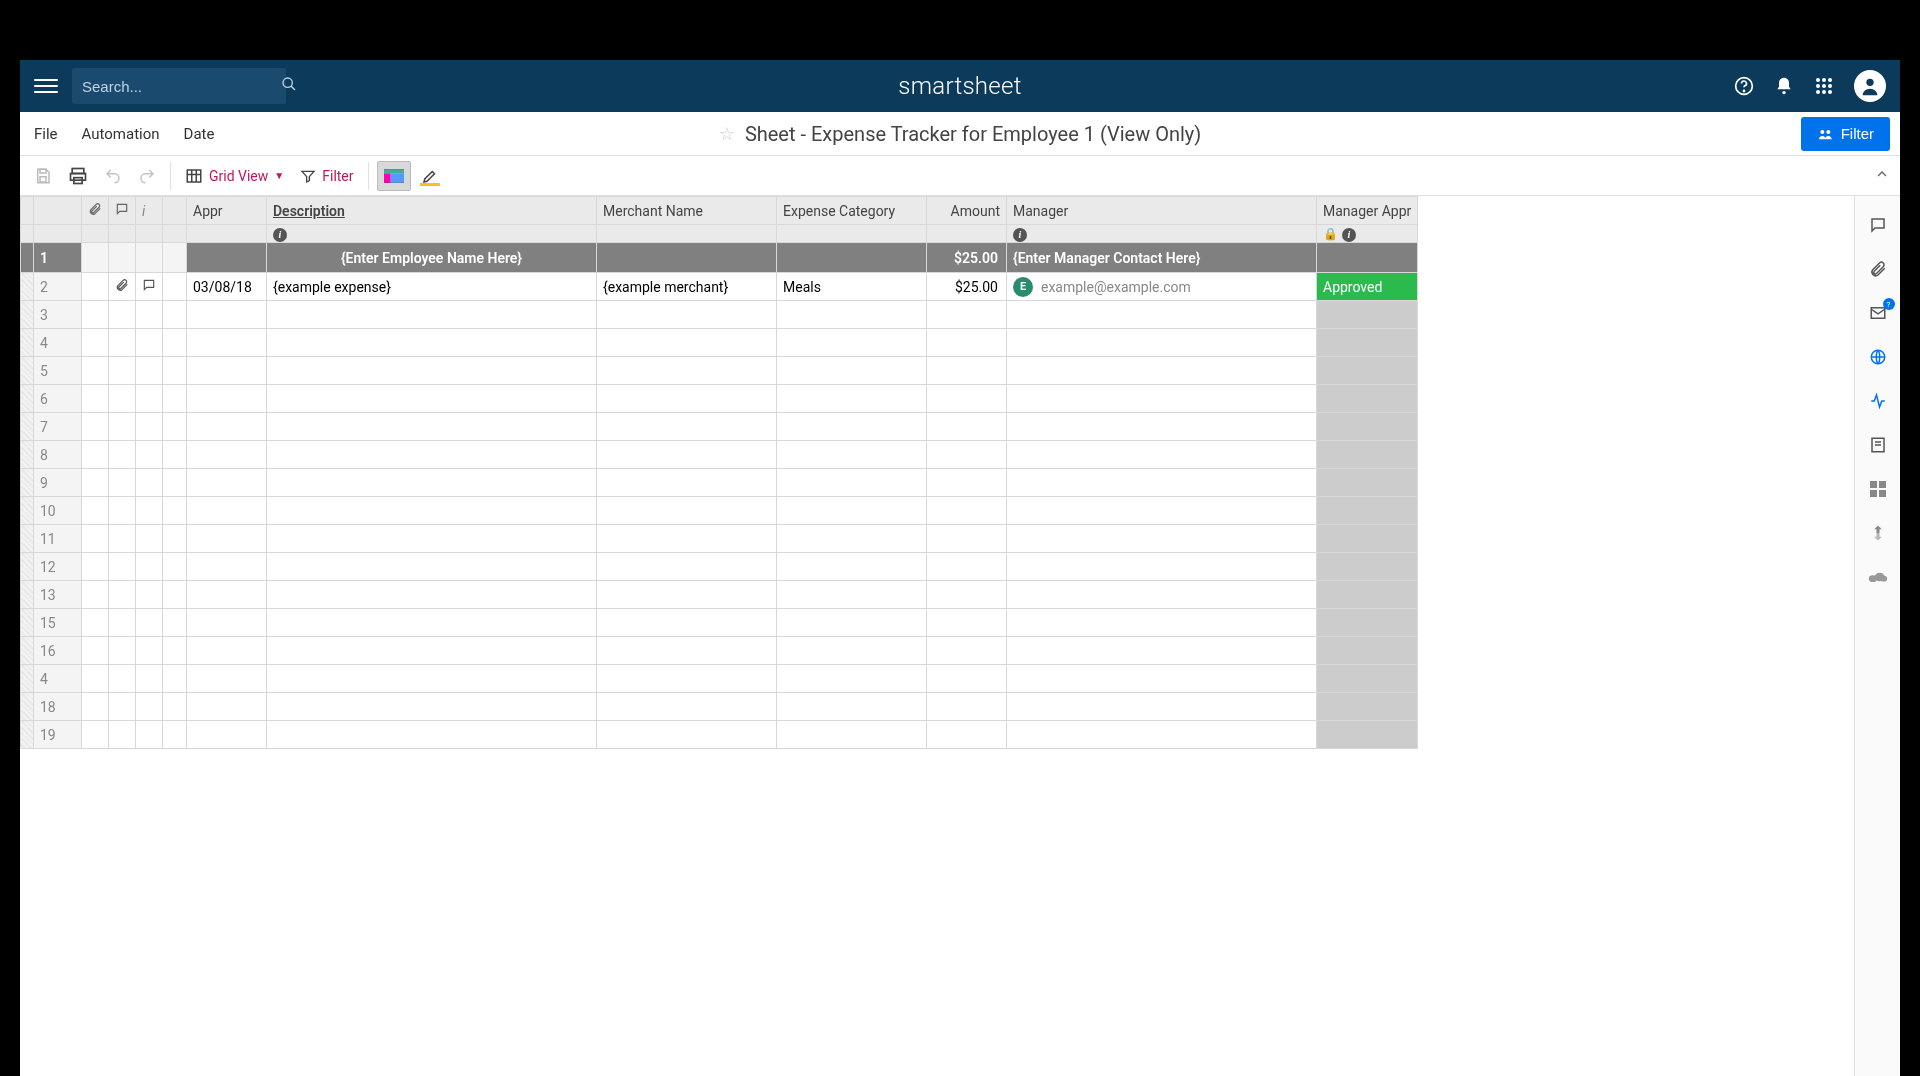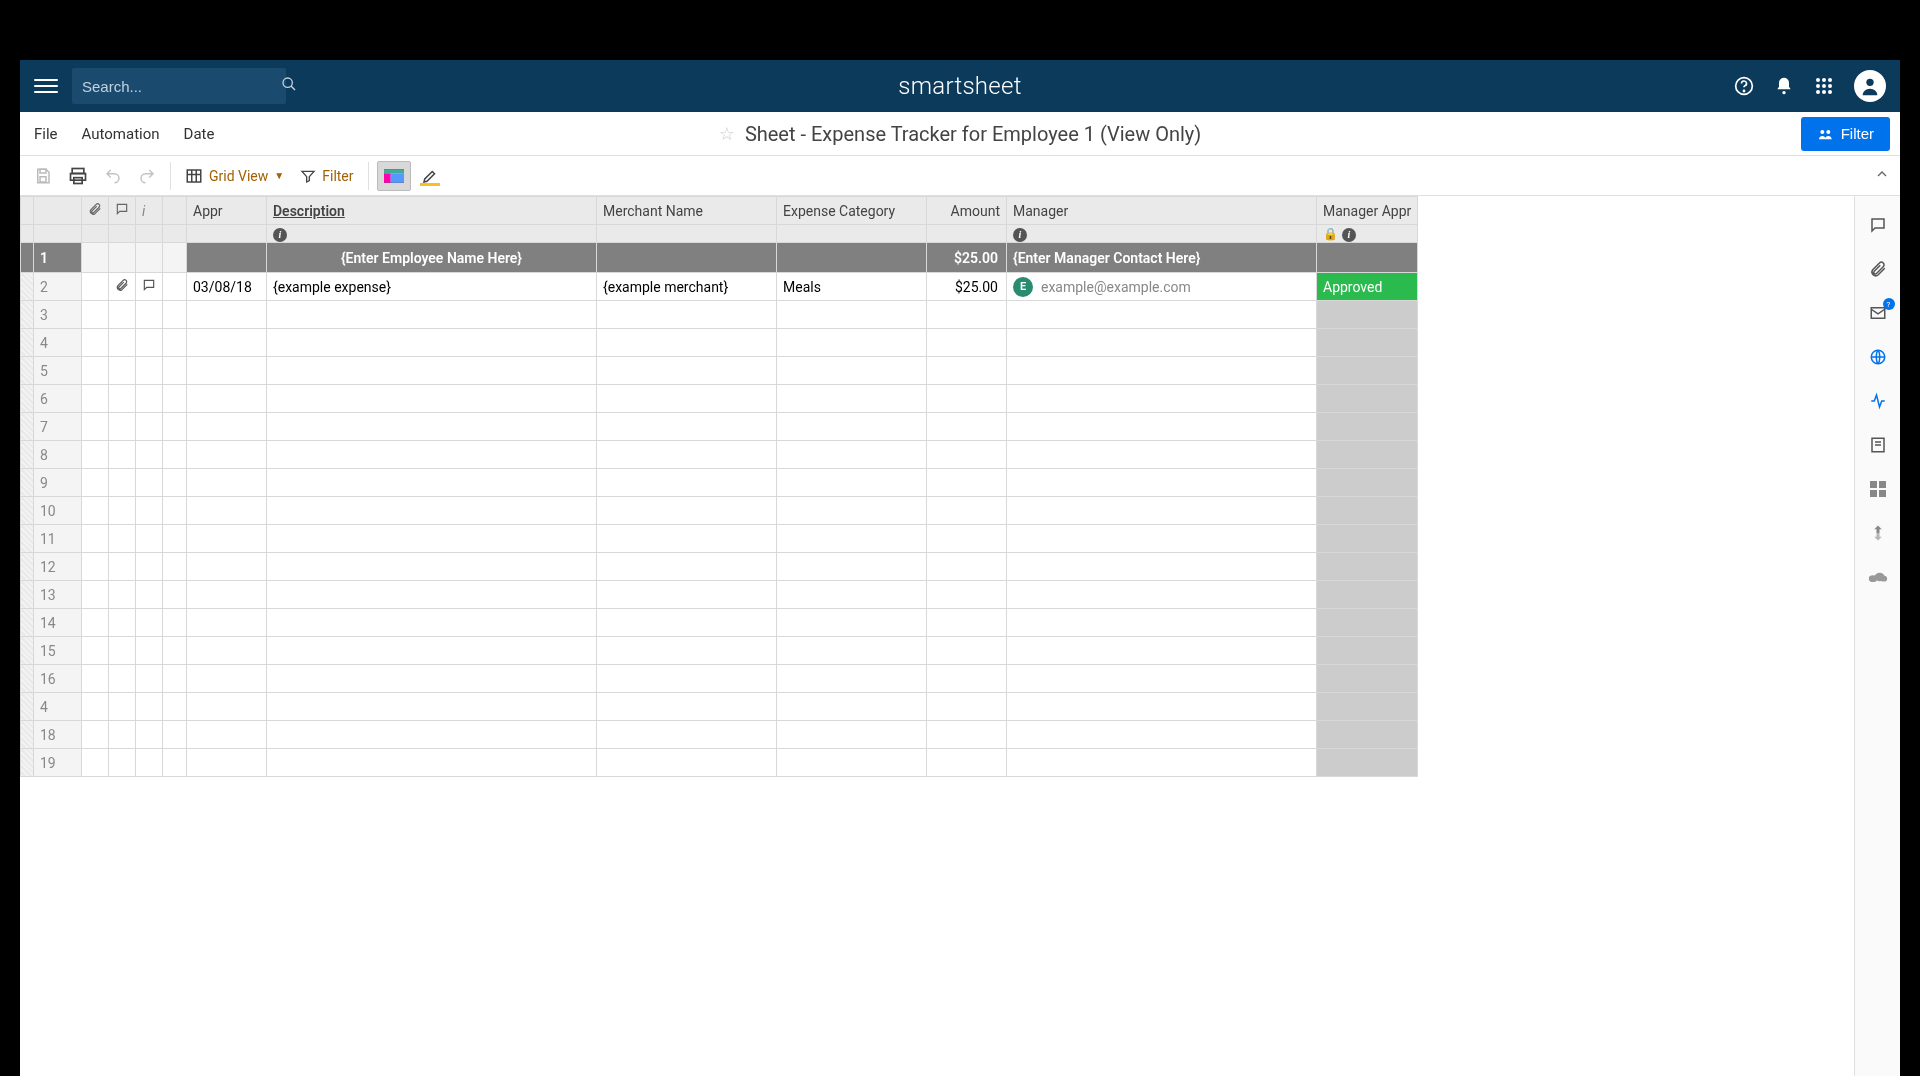--- a/index.html
+++ b/index.html
@@ -82,21 +82,21 @@
     margin-left:auto;
     background:#0073ec; color:#fff; border:none; border-radius:3px;
     height:34px; padding:0 16px; font-size:15px; cursor:pointer;
     display:flex; align-items:center; gap:8px; font-weight:500;
   }
 
   
   .toolbar {
     height: 40px; border-bottom: 1px solid #e0e0e0;
     display:flex; align-items:center; padding:0 8px; gap:4px;
-    font-size:14px; color:#a16207;
+    font-size:14px; color:#be185d;
     position:relative;
   }
   .tbtn {
     height:30px; min-width:30px; display:flex; align-items:center; justify-content:center;
     cursor:pointer; border-radius:2px; padding:0 6px;
   }
   .tsep { width:1px; height:28px; background:#e0e0e0; margin:0 4px; }
   .tbtn.active { background:#d8d8d8; border:1px solid #bbb; }
   .expand-right { position:absolute; right:10px; cursor:pointer; color:#666; }
 
@@ -560,35 +560,20 @@
               <td></td>
               <td></td>
               <td></td>
               <td></td>
               <td></td>
               <td></td>
               <td class="approval-blank"></td>
             </tr>
             <tr>
               <td class="hatched"></td>
-              <td class="rownum">14</td>
-              <td class="iconcol" style="background:#fff"></td>
-              <td class="iconcol" style="background:#fff"></td>
-              <td class="iconcol" style="background:#fff"></td>
-              <td class="iconcol" style="background:#fff"></td>
-              <td></td>
-              <td></td>
-              <td></td>
-              <td></td>
-              <td></td>
-              <td></td>
-              <td class="approval-blank"></td>
-            </tr>
-            <tr>
-              <td class="hatched"></td>
               <td class="rownum">15</td>
               <td class="iconcol" style="background:#fff"></td>
               <td class="iconcol" style="background:#fff"></td>
               <td class="iconcol" style="background:#fff"></td>
               <td class="iconcol" style="background:#fff"></td>
               <td></td>
               <td></td>
               <td></td>
               <td></td>
               <td></td>

